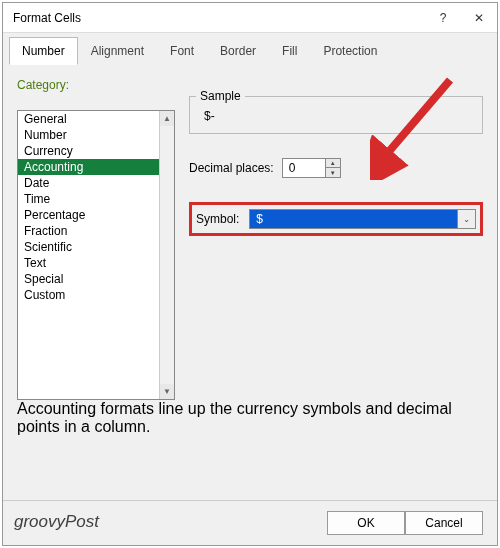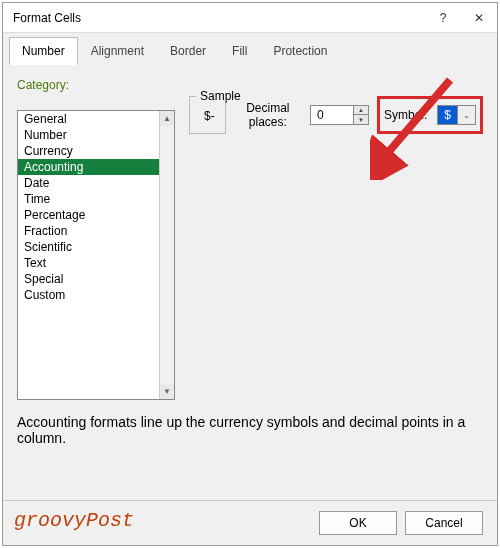--- a/index.html
+++ b/index.html
@@ -14,59 +14,60 @@
 .tabstrip-border { height: 1px; background: #bbb; margin: 0 6px; position: relative; top: -1px; z-index: -1; }
 .content { flex: 1; background: #f0f0f0; padding: 12px 14px 8px 14px; display: flex; flex-direction: column; }
 .upper { display: flex; gap: 14px; align-items: flex-start; }
 .cat-col { display: flex; flex-direction: column; }
 .lbl { font-size: 12px; color: #4d7c0f; margin-bottom: 18px; }
 .listbox { width: 158px; height: 290px; background: #fff; border: 1px solid #888; overflow: hidden; position: relative; }
 .listbox .item { padding: 1px 6px; font-size: 12px; color: #000; cursor: pointer; white-space: nowrap; }
 .listbox .item.sel { background: #15803d; color: #fff; }
 .listbox .scrollbar { position: absolute; right: 0; top: 0; bottom: 0; width: 15px; background: #f0f0f0; border-left: 1px solid #ccc; display: flex; flex-direction: column; justify-content: space-between; }
 .sb-btn { height: 15px; background: #e8e8e8; display: flex; align-items: center; justify-content: center; font-size: 8px; color: #666; }
-.right-col { flex: 1; display: flex; gap: 8px; padding-top: 18px; }
+.right-col { flex: 1; display: flex; flex-direction: column; gap: 24px; padding-top: 18px; }
 .sample { border: 1px solid #bbb; background: #f0f0f0; padding: 4px 0 10px 0; position: relative; }
 .sample-title { position: absolute; top: -8px; left: 6px; background: #f0f0f0; padding: 0 4px; font-size: 12px; color: #000; }
 .sample-val { padding: 8px 10px 0 14px; font-size: 12px; }
 .row { display: flex; align-items: center; gap: 8px; }
 .row .rlbl { font-size: 12px; color: #000; text-align: center; }
 .spinner { display: flex; align-items: center; border: 1px solid #888; background: #fff; height: 20px; }
 .spinner input { width: 42px; border: none; padding: 0 6px; font-size: 12px; outline: none; }
 .spinbtns { display: flex; flex-direction: column; border-left: 1px solid #888; }
 .spinbtns div { width: 14px; height: 9px; background: #e8e8e8; display: flex; align-items: center; justify-content: center; font-size: 6px; color: #444; cursor: pointer; }
 .spinbtns div:first-child { border-bottom: 1px solid #888; }
 .combo-wrap { display: flex; align-items: center; border: 3.5px solid #d62b2b; padding: 4px; gap: 10px; }
 .combo { flex: 1; height: 20px; background: #fff; border: 1px solid #888; display: flex; align-items: stretch; }
 .combo .cval { flex: 1; background: #0a5bd3; color: #fff; padding: 1px 6px; font-size: 12px; display: flex; align-items: center; }
 .combo .carrow { width: 18px; background: #eee; border-left: 1px solid #888; display: flex; align-items: center; justify-content: center; font-size: 8px; color: #444; cursor: pointer; }
-.desc { font-size: 14px; color: #000; margin-top: 14px; }
-.footer { display: flex; justify-content: flex-end; gap: 8px; padding: 10px 14px; border-top: 1px solid #ccc; background: #f0f0f0; }
+.desc { font-size: 16px; color: #000; }
+.footer { display: flex; justify-content: flex-end; gap: 0; padding: 10px 14px; border-top: 1px solid #ccc; background: #f0f0f0; }
 .btn { width: 78px; height: 24px; background: #fdfdfd; border: 1px solid #999; font-size: 12px; cursor: pointer; }
-.watermark { position: absolute; left: 14px; bottom: 16px; font-style: italic; font-family: Liberation Mono, monospace; font-size: 20px; color: #c2410c; pointer-events: none; }
+.watermark { position: absolute; left: 14px; bottom: 16px; font-style: italic; font-family: Liberation Sans, sans-serif; font-size: 17px; color: #404040; pointer-events: none; }
 .arrow { position: absolute; pointer-events: none; }
 </style>
 </head>
 <body>
 
 <div class="dialog">
 
   <div class="titlebar">
     <span class="title">Format Cells</span>
     <div class="tbtn">
         <span>?</span>
       </div>
     <div class="tbtn">
         <span>✕</span>
       </div>
   </div>
 
   <div class="tabs">
     <div class="tab active">Number</div>
     <div class="tab">Alignment</div>
+    <div class="tab">Font</div>
     <div class="tab">Border</div>
     <div class="tab">Fill</div>
     <div class="tab">Protection</div>
   </div>
   <div class="tabstrip-border"></div>
 
   <div class="content">
     <div class="upper">
       <div class="cat-col">
         <span class="lbl">Category:</span>

